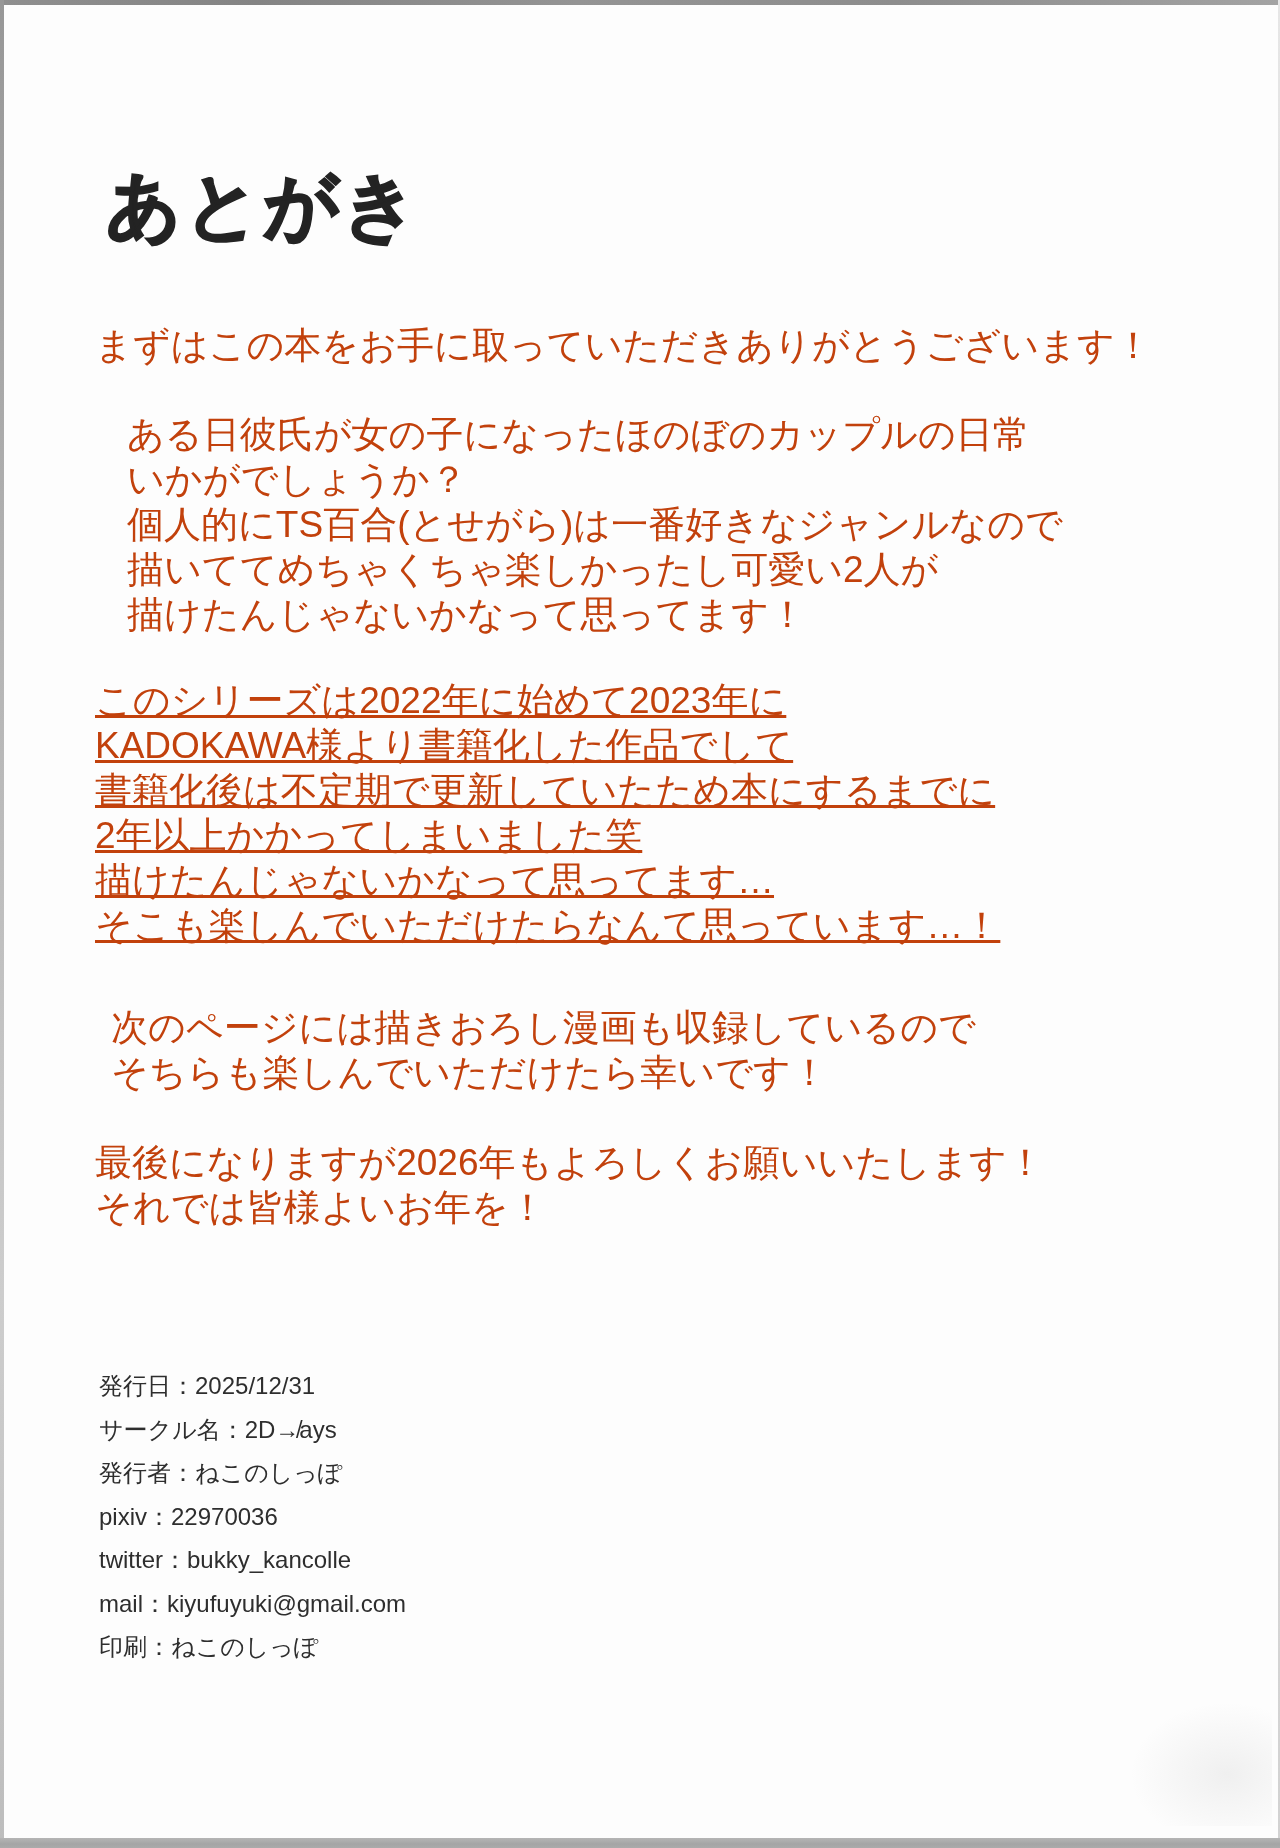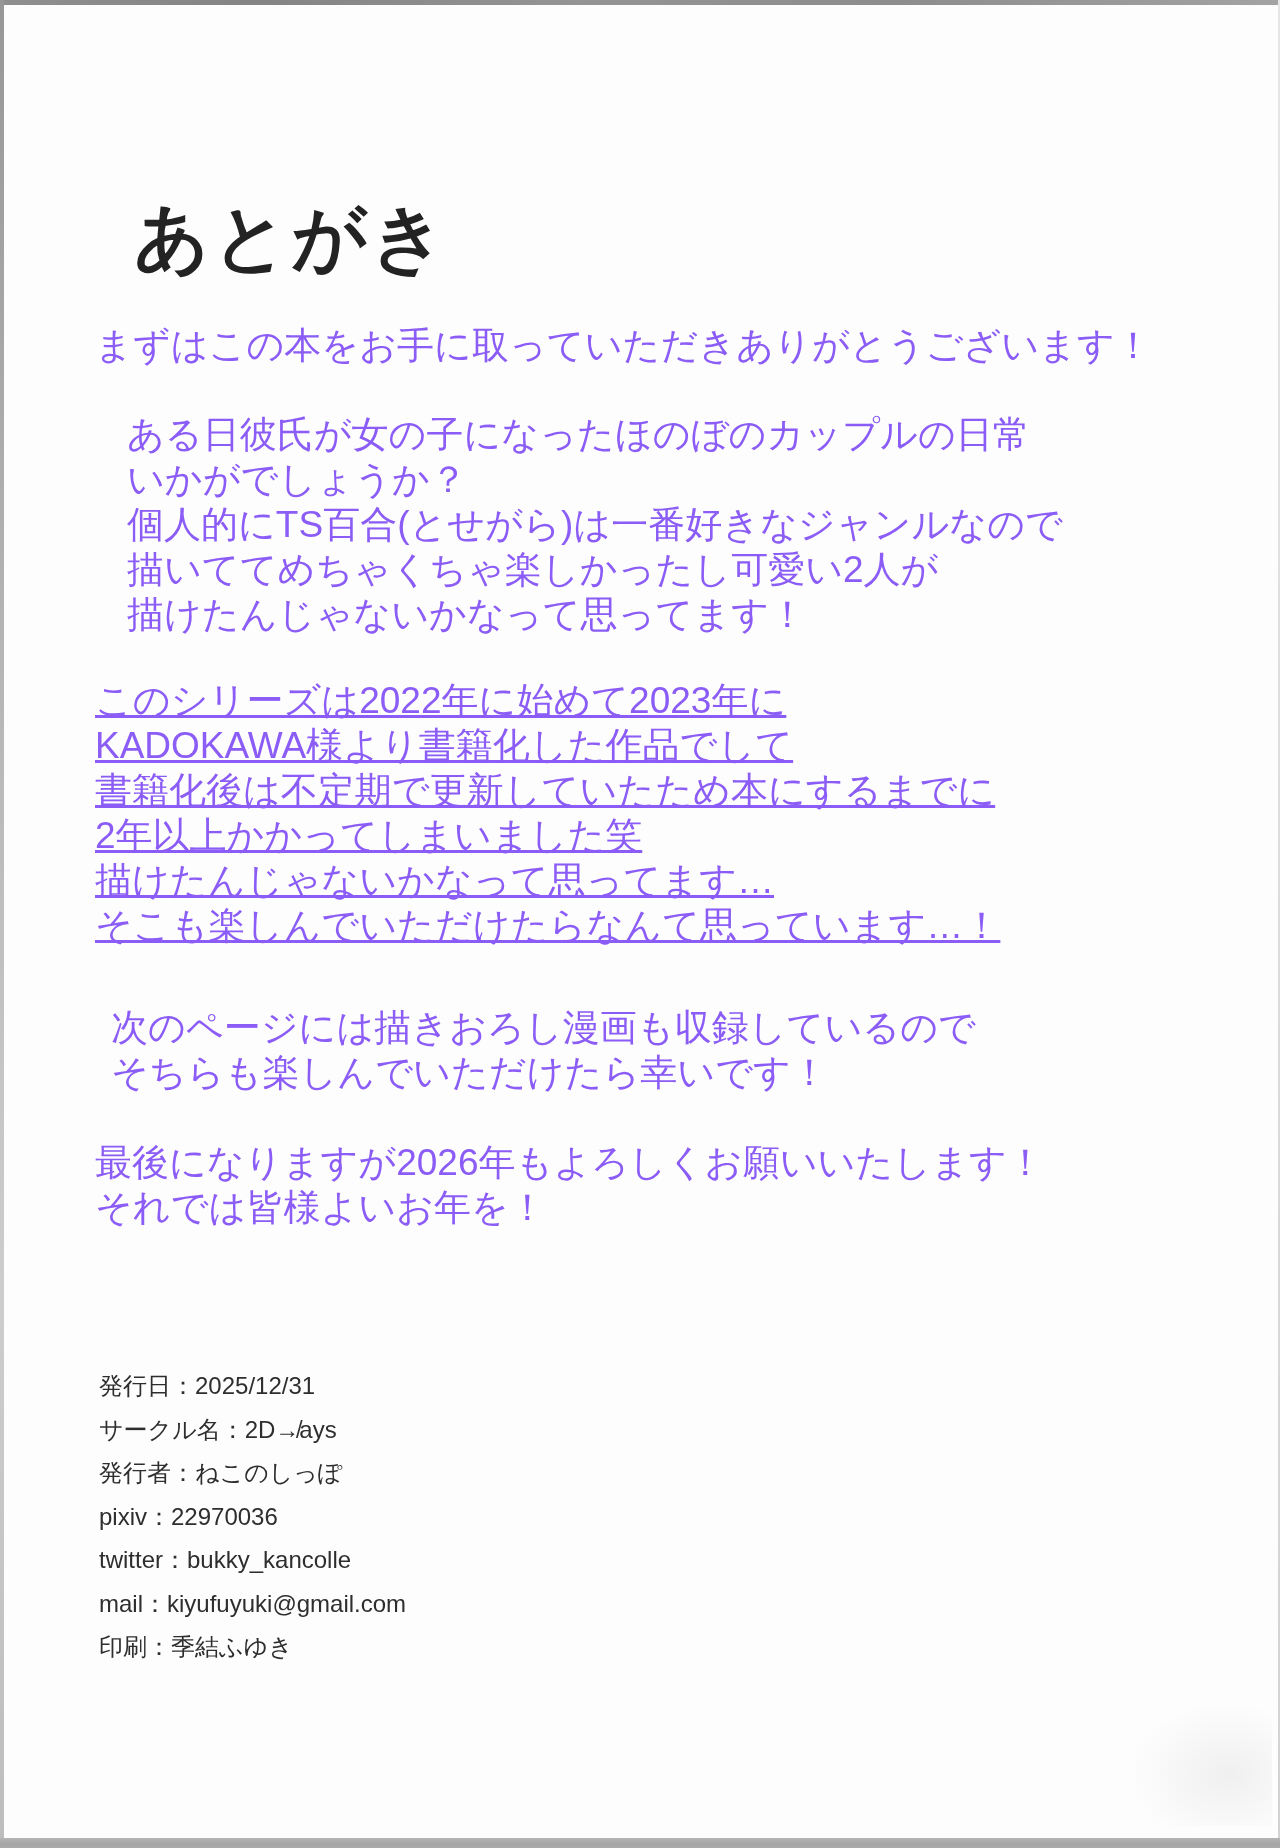--- a/index.html
+++ b/index.html
@@ -48,37 +48,36 @@
   .corner-smudge {
     position: absolute;
     right: 8px; bottom: 22px;
     width: 150px; height: 130px;
     background: radial-gradient(ellipse at 70% 60%, rgba(120,120,120,0.10), rgba(120,120,120,0) 65%);
   }
 
   .page-title {
     position: absolute;
     left: 106px;
-    top: 144px;
+    top: 112px;
     font-size: 74px;
-    font-weight: 400;
+    font-weight: 700;
     letter-spacing: 3px;
     color: #232323;
     line-height: 1.2;
-    margin-left: 28px;
     -webkit-text-stroke: 2px #232323;
   }
 
   .body-para {
     position: absolute;
     left: 95px;
     font-size: 37px;
     line-height: 45px;
     letter-spacing: 0px;
-    color: #8b5cf6;
+    color: #c2410c;
     white-space: nowrap;
   }
   .para-1 { top: 323px; }
   .para-2 { top: 412px; margin-left: 32px; }
   .para-3 { top: 678px; text-decoration: underline; }
   .para-4 { top: 1005px; margin-left: 16px; }
   .para-5 { top: 1140px; }
 
   .signature {
     position: absolute;
@@ -145,16 +144,16 @@
   </div>
 
 
   <div class="colophon">
     <div>発行日：2025/12/31</div>
     <div>サークル名：2D↛ays</div>
     <div>発行者：ねこのしっぽ</div>
     <div>pixiv：22970036</div>
     <div>twitter：bukky_kancolle</div>
     <div>mail：kiyufuyuki@gmail.com</div>
-    <div>印刷：季結ふゆき</div>
+    <div>印刷：ねこのしっぽ</div>
   </div>
 
 </div>
 
 </body></html>

